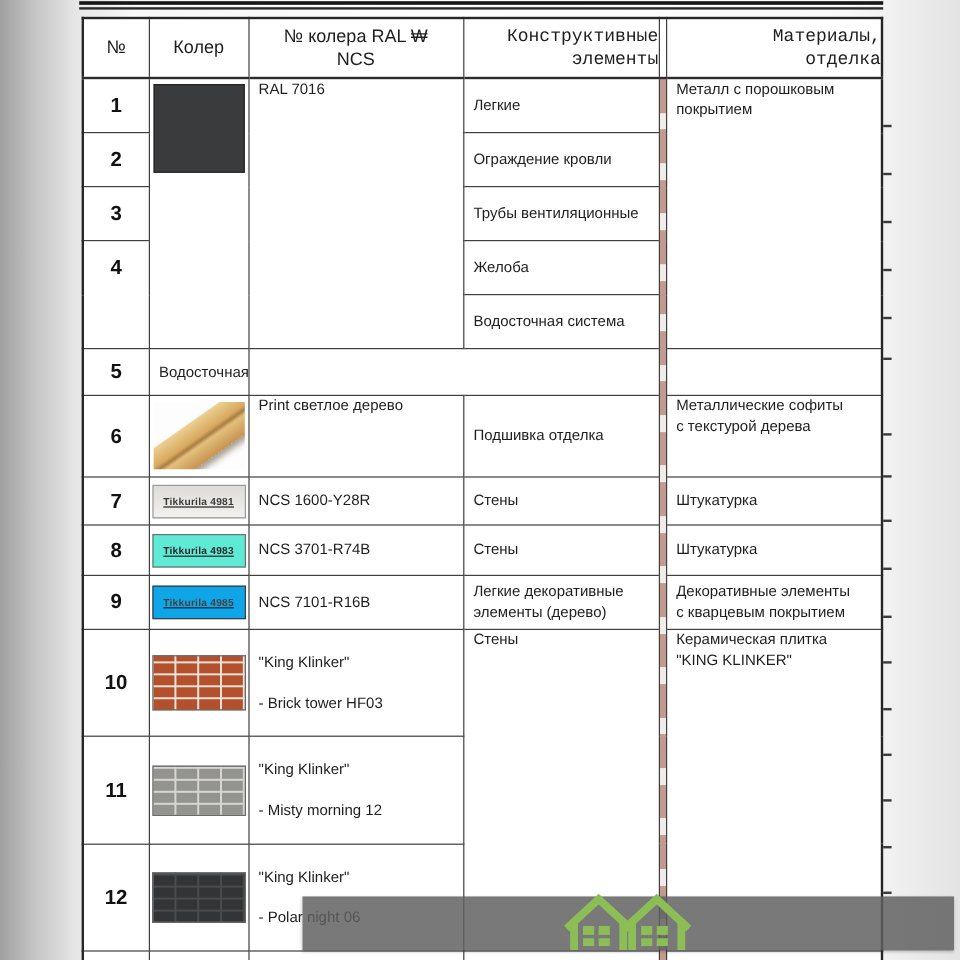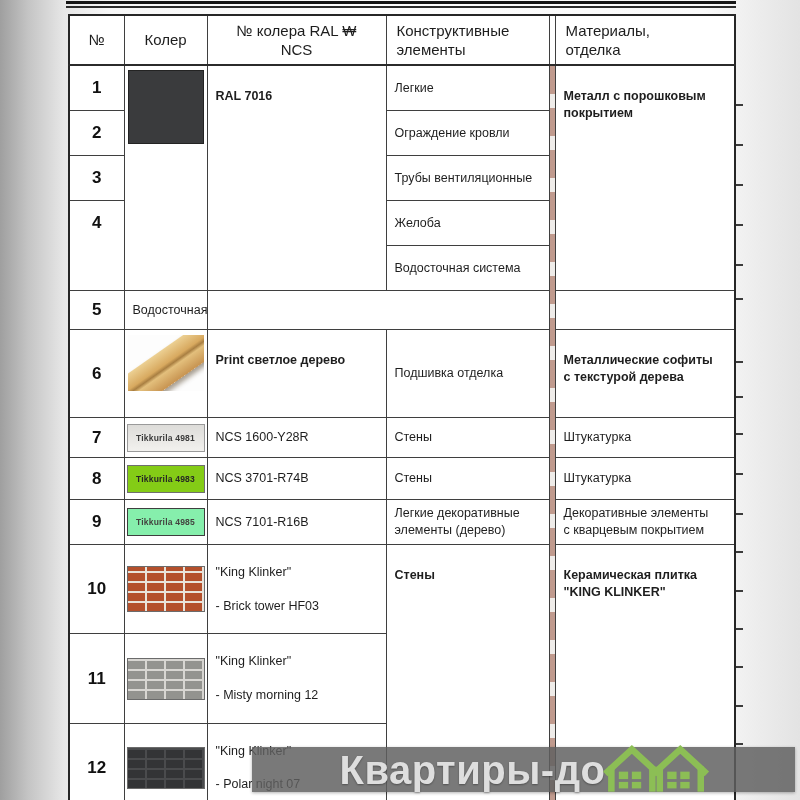--- a/index.html
+++ b/index.html
@@ -15,40 +15,40 @@
     border-top:3px solid #161616;border-bottom:2px solid #2a2a2a;}
   
   table.spec{position:absolute;left:68px;top:14px;width:666px;
     border-collapse:collapse;table-layout:fixed;background:#fff;
     border:2px solid #262626;color:#222;}
   .spec th,.spec td{border:1px solid #3f3f3f;padding:0;overflow:hidden;}
   .spec thead th{
     border-bottom:2px solid #2b2b2b;font-weight:400;font-size:15px;color:#1d1d1d;
     white-space:pre-line;line-height:1.3;vertical-align:middle;
   }
-  th.hl{text-align:left;padding-left:10px;}
+  th.hl{text-align:right;padding-left:10px;font-family:Liberation Mono, monospace;}
   td.num{font-weight:700;font-size:17px;text-align:center;vertical-align:middle;color:#111;}
   td.numtop{vertical-align:top;padding-top:12px;}
   td.cell{font-size:12.5px;padding:2px 8px;vertical-align:middle;line-height:1.35;
     white-space:pre-line;color:#1e1e1e;}
-  td.top{vertical-align:top;padding-top:22px;font-weight:bold;}
-  td.swc{vertical-align:middle;text-align:left;}
+  td.top{vertical-align:top;padding-top:0;}
+  td.swc{vertical-align:middle;text-align:left;text-decoration:underline;}
   td.swctop{vertical-align:top;padding-top:3px;}
   
   td.gap{padding:0;background:
     repeating-linear-gradient(180deg,rgba(151,88,67,.6) 0 28px,rgba(238,235,232,.95) 28px 42px);}
   th.gap{background:#fff;}
   
   .sw{margin:0 auto;border:1px solid #7d7d7d;}
   .sw-tall{width:74px;height:72px;background:#3a3b3d;border-color:#232323;margin-top:1px;}
   .sw-label{width:76px;height:26px;display:flex;align-items:center;justify-content:center;
     font-size:8.5px;font-weight:700;letter-spacing:.2px;}
   .sw-4981{background:linear-gradient(#dddcd9,#f2f1ee);color:#3a3a3a;border-color:#9a9a9a;}
-  .sw-4983{background:#84cc16;color:#262626;border-color:#6f6f6f;}
-  .sw-4985{background:#86efac;color:#43423f;border-color:#3e3e3e;}
+  .sw-4983{background:#5eead4;color:#262626;border-color:#6f6f6f;}
+  .sw-4985{background:#0ea5e9;color:#43423f;border-color:#3e3e3e;}
   
   .wood{position:relative;width:76px;height:56px;margin:2px auto;overflow:hidden;background:#fdfdfd;}
   .wood .plank{position:absolute;left:-22px;top:14px;width:125px;height:34px;
     background:linear-gradient(180deg,#ecd093 0%,#d8a95f 40%,#a97f42 50%,#e3bf7c 60%,#c79350 100%);
     transform:rotate(-35deg);box-shadow:3px 4px 5px rgba(60,40,10,.45);}
   
   .brick{width:76px;height:44px;margin:0 auto;border:1px solid #6b6b6b;}
   .brick-red{background-color:#b4502c;background-image:
     repeating-linear-gradient(90deg,transparent 0 17px,#e9e3da 17px 19px),
     repeating-linear-gradient(0deg,transparent 0 8px,#e9e3da 8px 10px);}
@@ -196,21 +196,21 @@
           <span class="code2">- Misty morning 12</span>
         </td>
       </tr>
       <tr class="h39">
         <td class="num">12</td>
         <td class="swc">
           <div class="brick brick-dark"></div>
         </td>
         <td class="cell">
           <span class="code2">"King Klinker"</span>
-          <span class="code2">- Polar night 07</span>
+          <span class="code2">- Polar night 06</span>
         </td>
       </tr>
       <tr class="h38">
         <td class="num">13</td>
         <td class="swc">
           
         </td>
         <td class="cell">NCS 1600-Y28R</td>
         <td class="cell">Легкие декоративные
 элементы</td>
@@ -233,21 +233,20 @@
   <div class="tick" style="top:473px"></div>
   <div class="tick" style="top:513px"></div>
   <div class="tick" style="top:551px"></div>
   <div class="tick" style="top:590px"></div>
   <div class="tick" style="top:628px"></div>
   <div class="tick" style="top:666px"></div>
   <div class="tick" style="top:705px"></div>
   <div class="tick" style="top:743px"></div>
 
   <div class="watermark">
-    <span class="wm-text">Квартиры-до</span>
     <svg class="wm-houses" width="108" height="50" viewBox="0 0 116 52">
       <g fill="none" stroke="#8cbe55" stroke-width="7" stroke-linecap="square">
         <path d="M5 31 L31 7 L57 31"></path>
         <path d="M9 29 V49"></path>
         <path d="M53 29 V49"></path>
       </g>
       <g fill="#8cbe55">
         <rect x="17" y="31" width="10" height="8"></rect>
         <rect x="31" y="31" width="10" height="8"></rect>
         <rect x="17" y="42" width="10" height="7"></rect>

